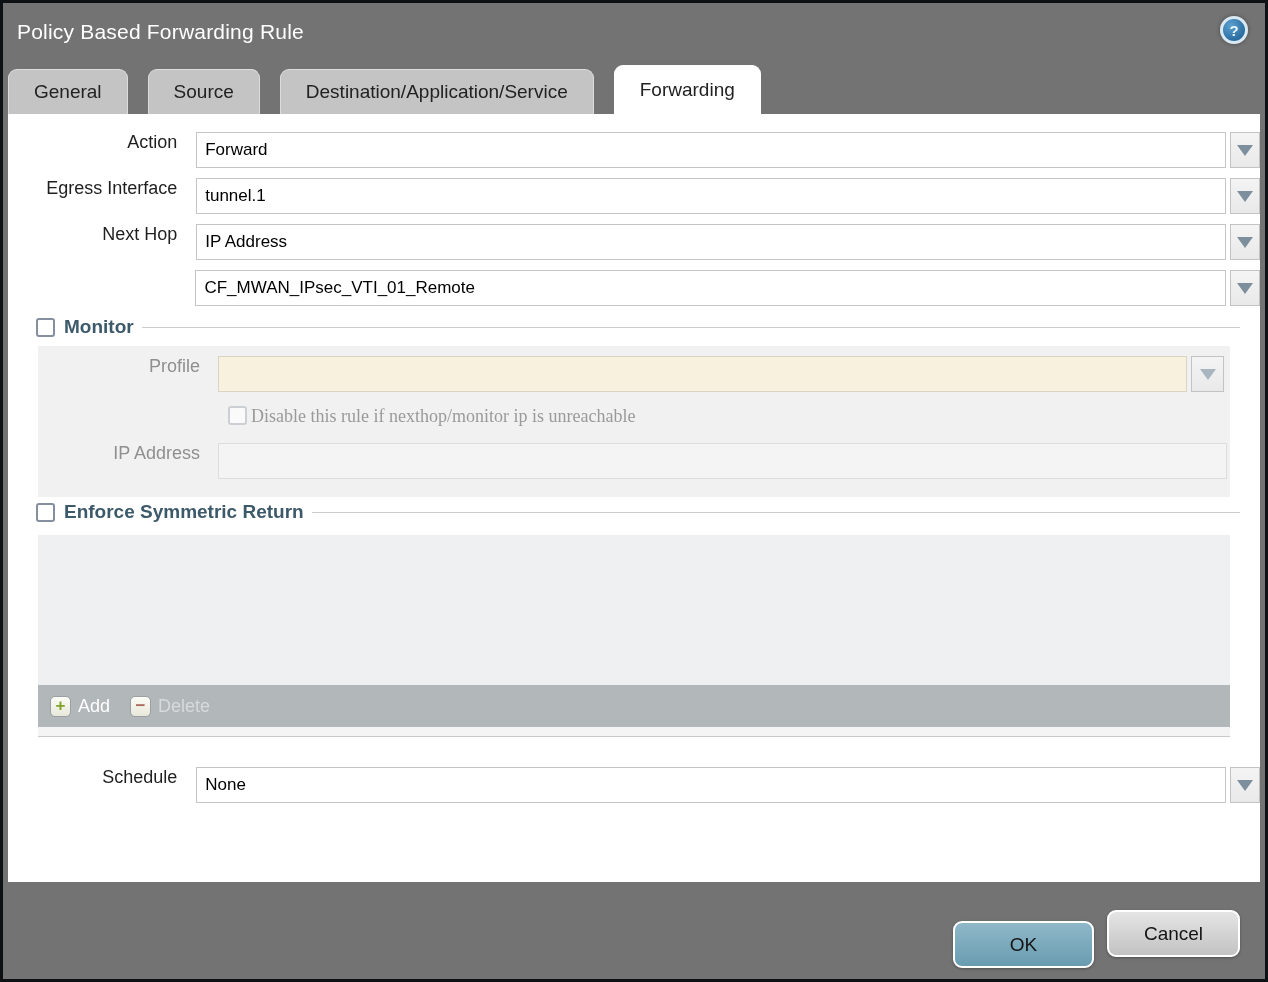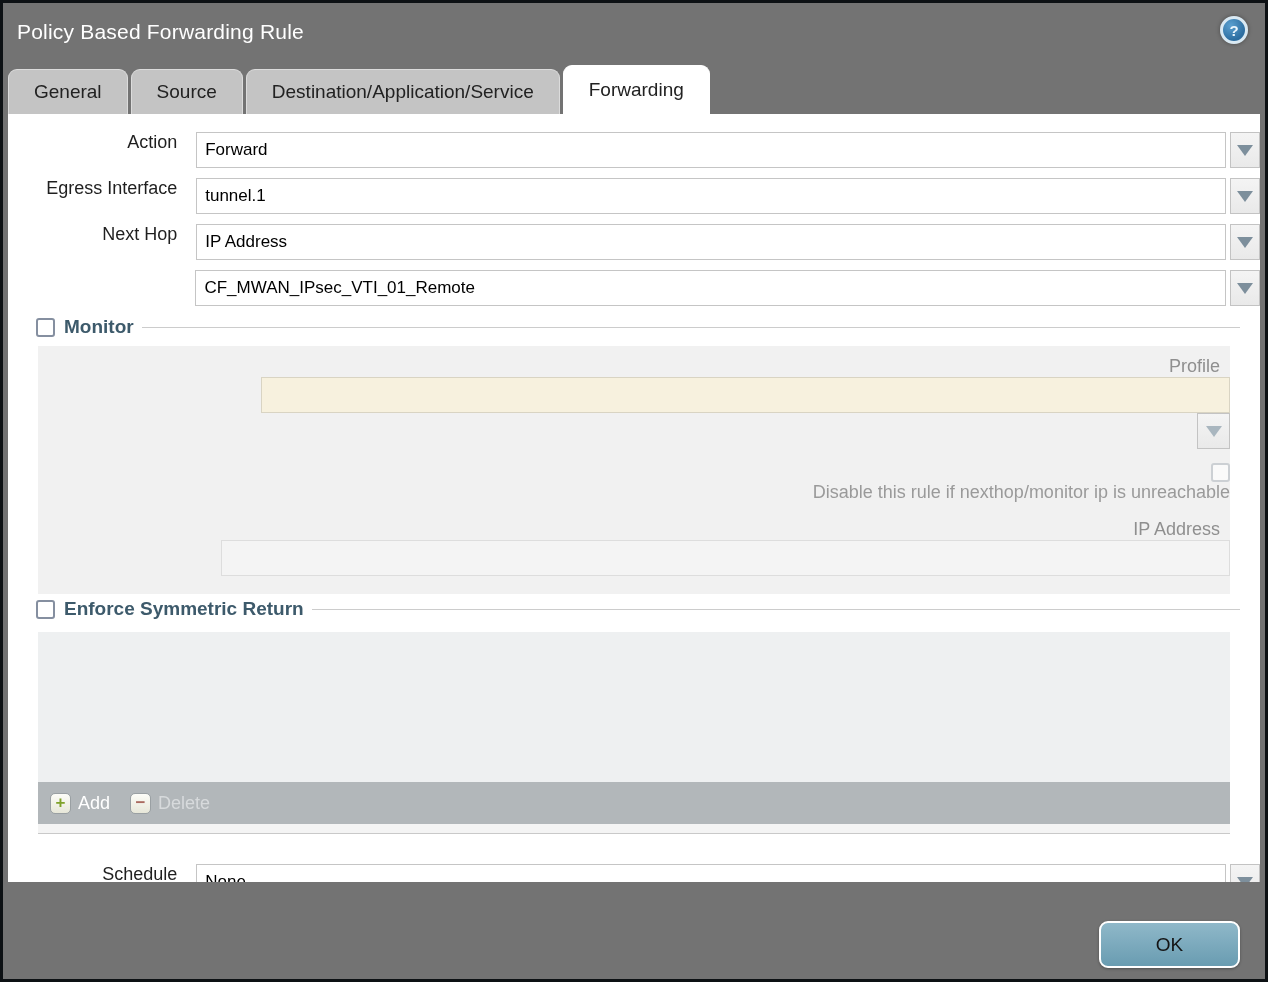--- a/index.html
+++ b/index.html
@@ -36,21 +36,21 @@
     color: #eaf5fc; font-size: 15px; font-weight: bold;
     cursor: pointer;
     box-shadow: 0 0 4px rgba(0,0,0,.35);
   }
   
   .tabbar {
     display: flex;
     align-items: flex-end;
     height: 49px;
     margin-left: 5px;
-    gap: 3px;
+    gap: 20px;
   }
   .tab {
     background: #c4c4c4;
     border: 1px solid #dcdcdc;
     border-bottom: none;
     border-radius: 9px 9px 0 0;
     height: 45px;
     line-height: 44px;
     padding: 0 25px;
     font-size: 19px;
@@ -141,21 +141,21 @@
     border-color: #ccd0d4;
     background: #fafafa;
     cursor: default;
   }
   
   .panel {
     background: #f1f1f1;
     margin: 8px 10px 0 8px;
     padding: 10px 0 18px;
   }
-  .prow { display: flex; align-items: flex-end; margin-bottom: 14px; flex-direction: column; }
+  .prow { display: flex; align-items: flex-start; margin-bottom: 14px; }
   .prow:last-child { margin-bottom: 0; }
   .dlabel {
     width: 172px;
     padding-right: 10px;
     text-align: right;
     font-size: 18px;
     color: #8f8f8f;
   }
   input.cream {
     background: #f7f1de;
@@ -163,21 +163,21 @@
     width: 969px;
     margin-left: 8px;
   }
   input.grayfield {
     background: #f4f4f4;
     border-color: #dddddd;
     width: 1009px;
     margin-left: 8px;
   }
   .cbrow { margin-left: 190px; margin-top: 2px; margin-bottom: 16px; }
-  .dtext { font-size: 18px; color: #9a9a9a; margin-left: 12px; }
+  .dtext { font-size: 18px; color: #9a9a9a; margin-left: 4px; font-family: Liberation Serif, serif; }
   
   .list { margin: 12px 10px 0 8px; }
   .list-header {
     background: #b2b7ba;
     color: #ffffff;
     font-size: 18px;
     height: 52px;
     display: flex; align-items: center;
     padding-left: 13px;
   }
@@ -336,15 +336,16 @@
       <input class="text wmain" type="text" value="None" style="">
       <div class="ddbtn">
         <span class="tri"></span>
       </div>
     </div>
 
   </div>
 
   <div class="dialog-footer">
     <button class="btn ok">OK</button>
+    <button class="btn cancel">Cancel</button>
   </div>
 
 </div>
 
 </body></html>

